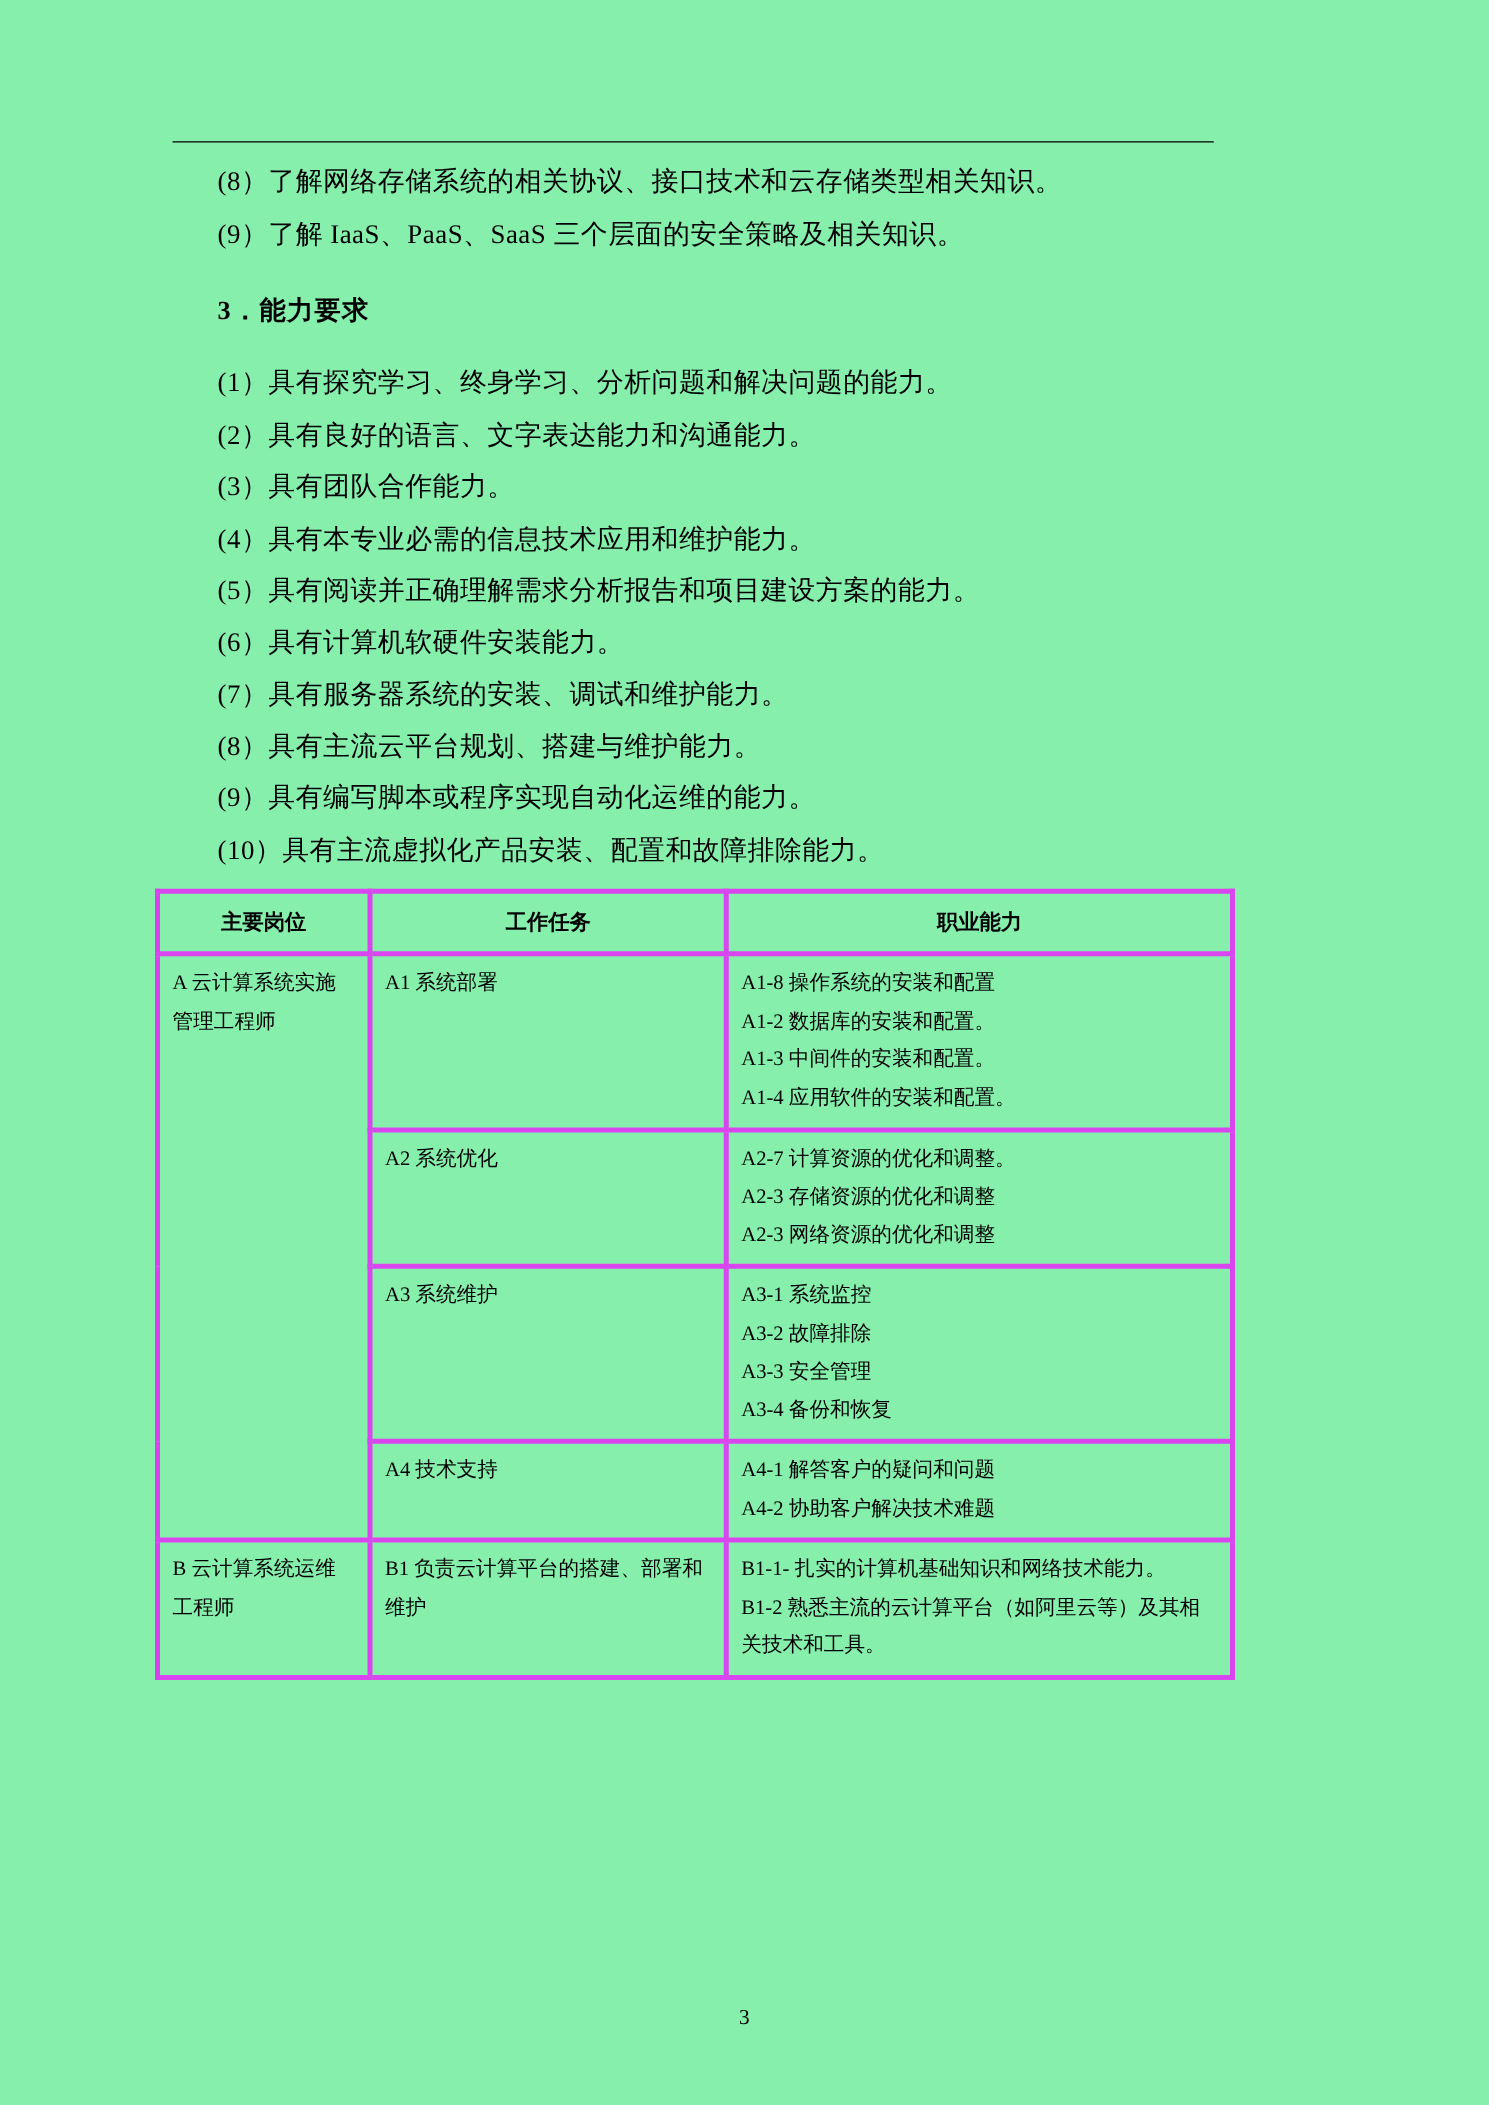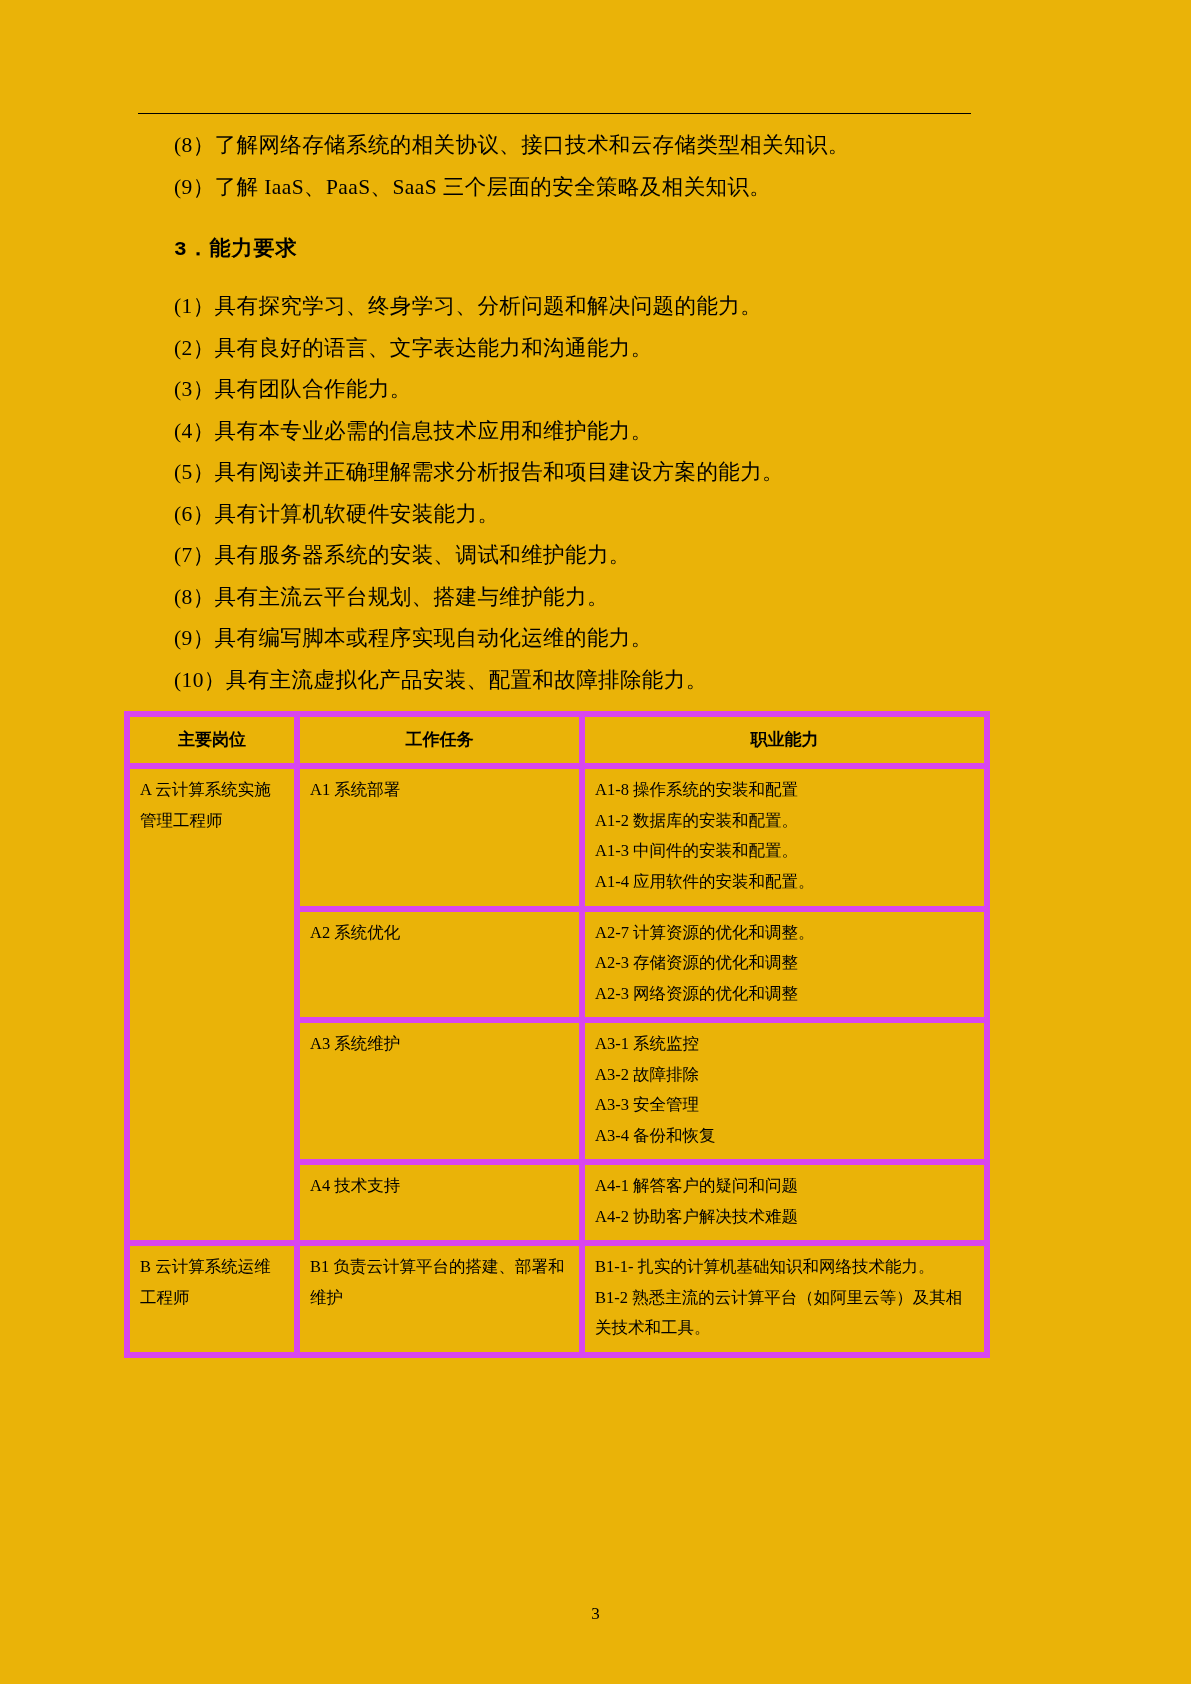--- a/index.html
+++ b/index.html
@@ -9,21 +9,21 @@
   }
   body {
     font-family: "Liberation Serif", serif;
     color: #000000;
   }
   .page {
     position: relative;
     width: 1191px;
     height: 1684px;
     margin: 0 auto;
-    background: #eab308;
+    background: #86efac;
     box-sizing: border-box;
   }
   .header-rule {
     position: absolute;
     left: 138px;
     top: 113px;
     width: 833px;
     height: 0;
     border-top: 1.6px solid #000;
   }
@@ -39,38 +39,37 @@
     margin: 0 0 20px 0;
     padding-left: 36px;
     letter-spacing: 0.4px;
   }
   .section-head {
     font-size: 21px;
     font-weight: bold;
     margin: 36px 0 34px 0;
     padding-left: 36px;
     letter-spacing: 1px;
-    font-family: Liberation Mono, monospace;
   }
   .big-head {
     font-size: 29px;
     font-weight: bold;
     letter-spacing: 1.5px;
     margin: 78px 0 38px 0;
     padding-left: 4px;
   }
   table.analysis {
     border-collapse: collapse;
     width: 860px;
     table-layout: fixed;
     margin-left: -14px;
   }
   table.analysis th,
   table.analysis td {
-    border: 6px solid #d946ef;
+    border: 4px solid #d946ef;
     vertical-align: top;
     font-size: 16.5px;
     line-height: 1.85;
     padding: 6px 10px 8px 10px;
   }
   table.analysis th {
     text-align: center;
     font-weight: bold;
     font-size: 17px;
     padding: 7px 4px 8px 4px;

